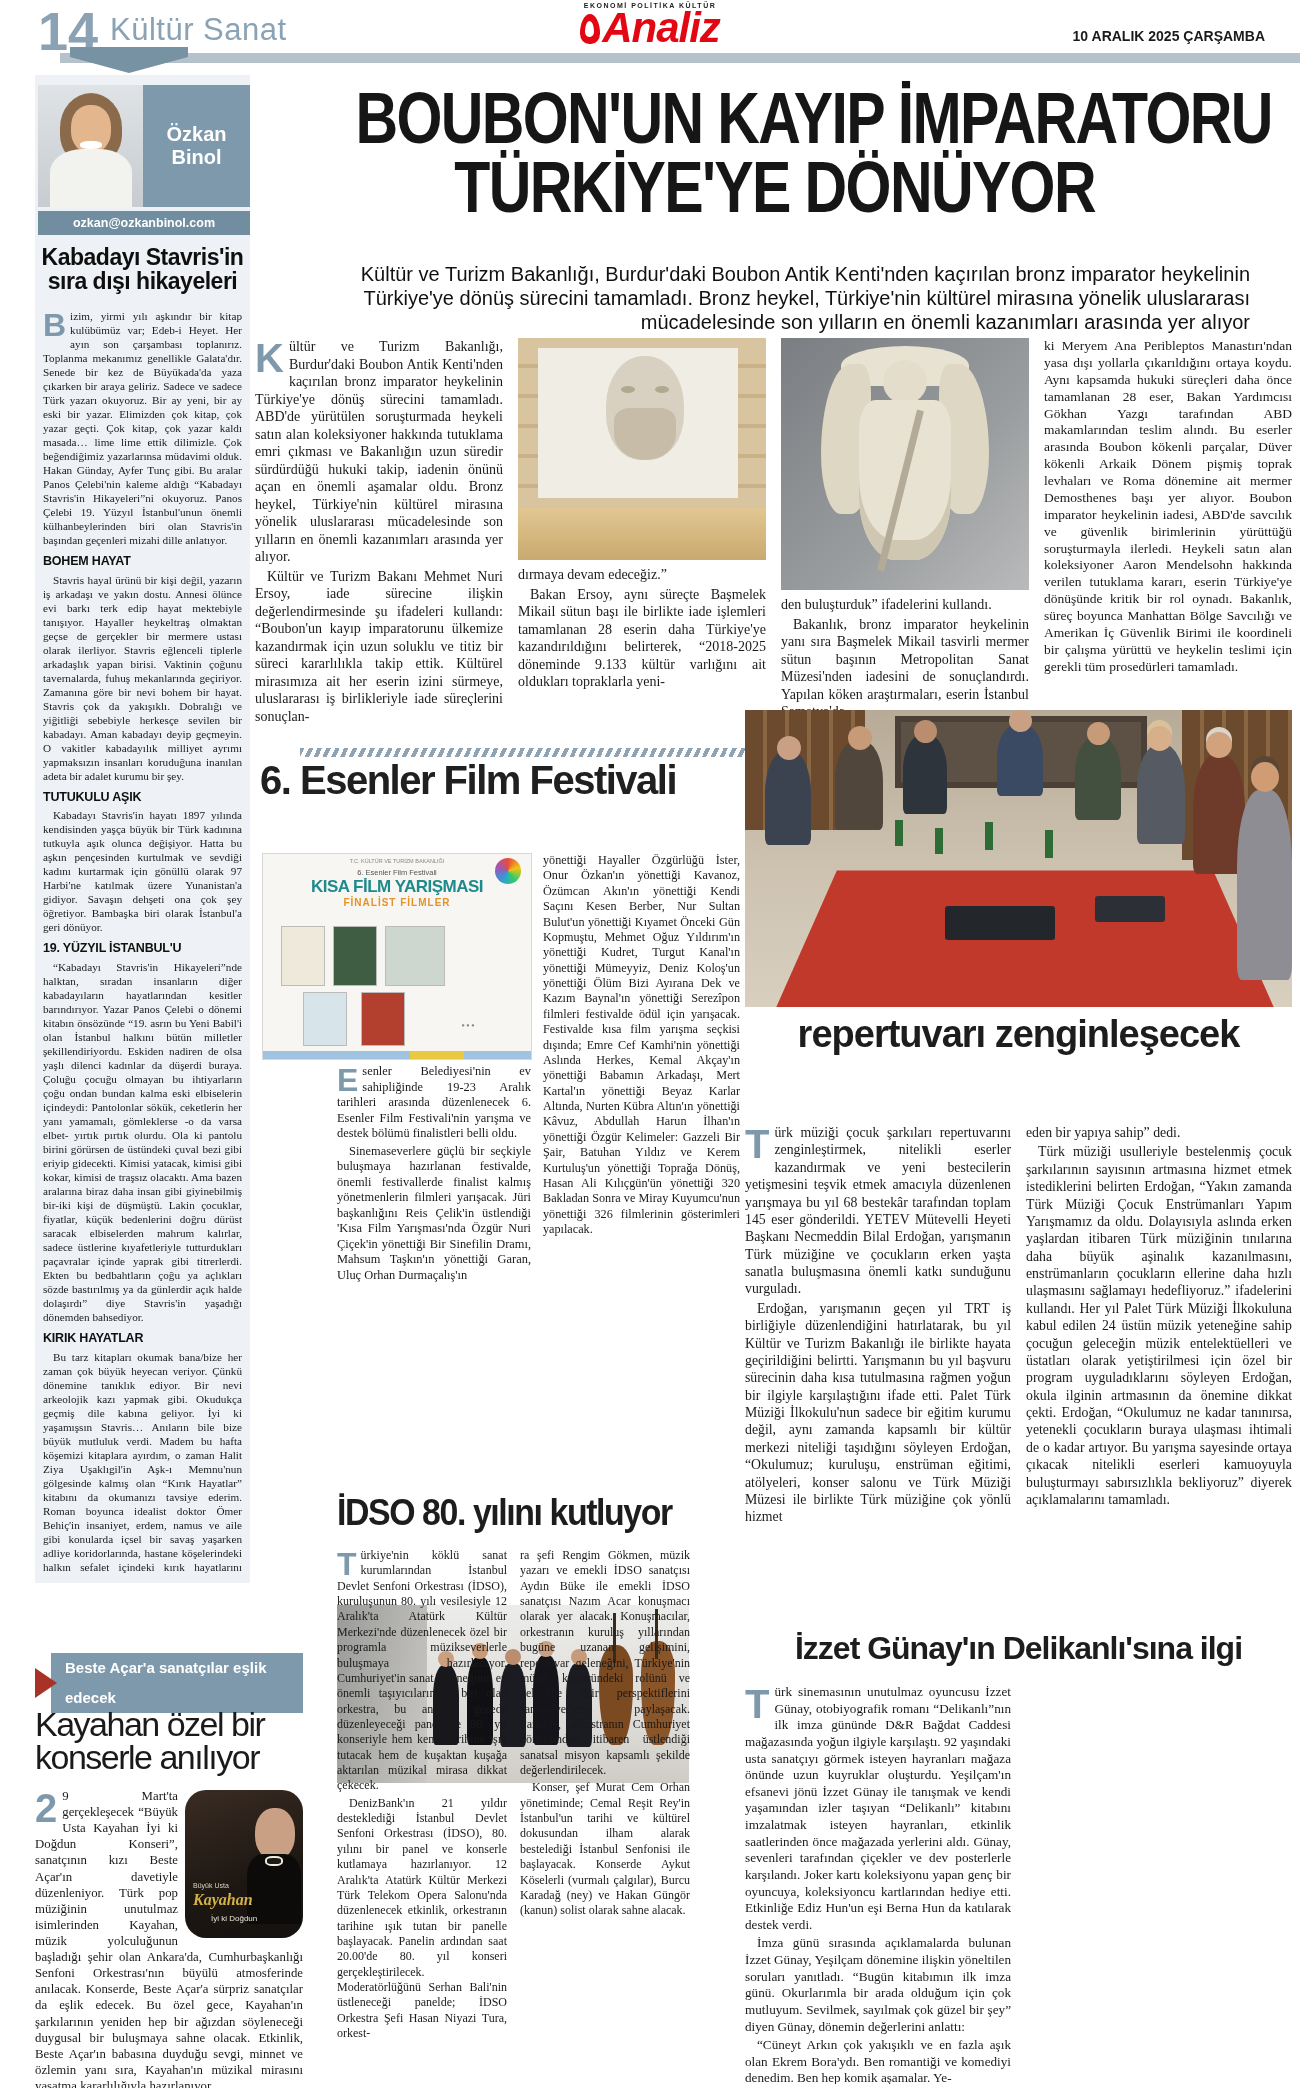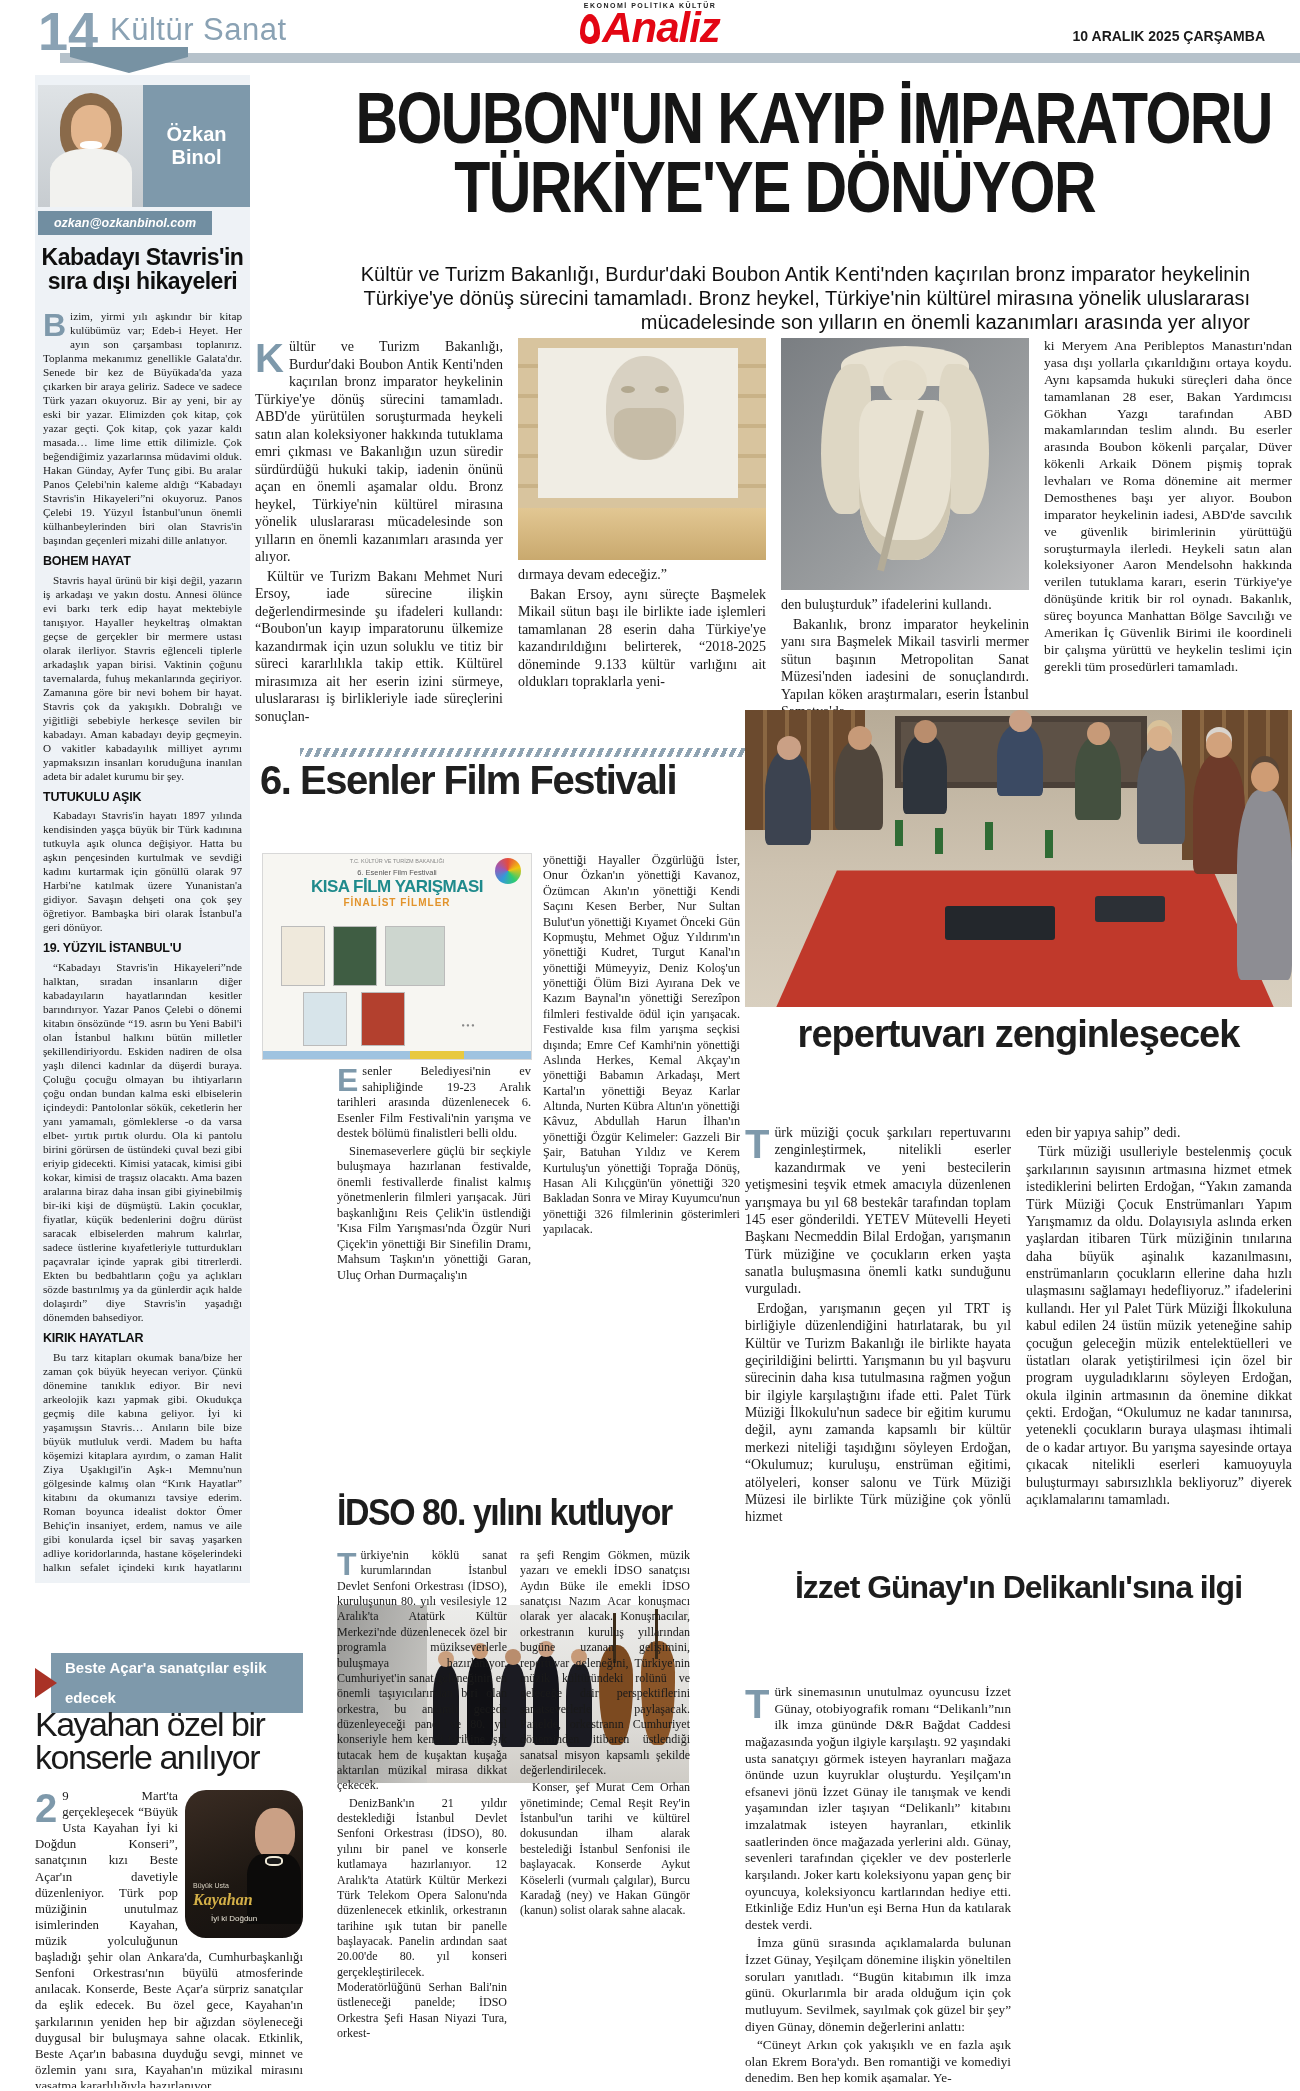--- a/index.html
+++ b/index.html
@@ -99,21 +99,21 @@
     <div class="abs photo" style="left:3px;top:10px;width:105px;height:122px;background:linear-gradient(#dfe3e6,#c7ccd0);">
       <div class="sc" style="left:22px;top:8px;width:62px;height:70px;background:#8a6a4a;border-radius:50% 50% 40% 40%;"></div>
       <div class="sc" style="left:33px;top:20px;width:40px;height:48px;background:#e3b68e;border-radius:45%;"></div>
       <div class="sc" style="left:12px;top:64px;width:82px;height:58px;background:#f2f2ef;border-radius:40% 40% 0 0;"></div>
       <div class="sc" style="left:42px;top:56px;width:22px;height:8px;background:#fff;border-radius:40%;"></div>
     </div>
     <div class="abs kose-name" style="left:108px;top:10px;width:107px;height:122px;">
       <span>Özkan</span>
       <span>Binol</span>
     </div>
-    <div class="abs kose-mail" style="left:3px;top:136px;width:174px;height:24px;font-style:italic;">ozkan@ozkanbinol.com</div>
+    <div class="abs kose-mail" style="left:3px;top:136px;width:212px;height:24px;">ozkan@ozkanbinol.com</div>
     <div class="abs kose-title" style="left:4px;top:170px;width:207px;">Kabadayı Stavris'in sıra dışı hikayeleri</div>
     <div class="abs kose-body" style="left:8px;top:234px;width:199px;height:1266px;">
       <p class="first"><span class="dc">B</span><span>izim, yirmi yılı aşkındır bir kitap kulübümüz var; Edeb-i Heyet. Her ayın son çarşambası toplanırız. Toplanma mekanımız genellikle Galata'dır. Senede bir kez de Büyükada'da yaza çıkarken bir araya geliriz. Sadece ve sadece Türk yazarı okuyoruz. Bir ay yeni, bir ay eski bir yazar. Elimizden çok kitap, çok yazar geçti. Çok kitap, çok yazar kaldı masada… lime lime ettik dilimizle. Çok beğendiğimiz yazarlarınsa müdavimi olduk. Hakan Günday, Ayfer Tunç gibi. Bu aralar Panos Çelebi'nin kaleme aldığı “Kabadayı Stavris'in Hikayeleri”ni okuyoruz. Panos Çelebi 19. Yüzyıl İstanbul'unun önemli külhanbeylerinden biri olan Stavris'in başından geçenleri mizahi dille anlatıyor.</span></p>
       <div class="subhead">BOHEM HAYAT</div>
       <p>Stavris hayal ürünü bir kişi değil, yazarın iş arkadaşı ve yakın dostu. Annesi ölünce evi barkı terk edip hayat mektebiyle tanışıyor. Hayaller heykeltraş olmaktan geçse de gerçekler bir mermere ustası olarak ilerliyor. Stavris eğlenceli tiplerle arkadaşlık yapan birisi. Vaktinin çoğunu tavernalarda, fuhuş mekanlarında geçiriyor. Zamanına göre bir nevi bohem bir hayat. Stavris çok da yakışıklı. Dobralığı ve yiğitliği sebebiyle herkesçe sevilen bir kabadayı. Aman kabadayı deyip geçmeyin. O vakitler kabadayılık milliyet ayrımı yapmaksızın insanları koruduğuna inanılan adeta bir adalet kurumu bir şey.</p>
       <div class="subhead">TUTUKULU AŞIK</div>
       <p>Kabadayı Stavris'in hayatı 1897 yılında kendisinden yaşça büyük bir Türk kadınına tutkuyla aşık olunca değişiyor. Hatta bu aşkın pençesinden kurtulmak ve sevdiği kadını kurtarmak için gönüllü olarak 97 Harbi'ne katılmak üzere Yunanistan'a gidiyor. Savaşın dehşeti ona çok şey öğretiyor. Bambaşka biri olarak İstanbul'a geri dönüyor.</p>
       <div class="subhead">19. YÜZYIL İSTANBUL'U</div>
       <p>“Kabadayı Stavris'in Hikayeleri”nde halktan, sıradan insanların diğer kabadayıların hayatlarından kesitler barındırıyor. Yazar Panos Çelebi o dönemi kitabın önsözünde “19. asrın bu Yeni Babil'i olan İstanbul halkını bütün milletler şekillendiriyordu. Eskiden nadiren de olsa yaşlı dilenci kadınlar da düşerdi buraya. Çoluğu çocuğu olmayan bu ihtiyarların çoğu ondan bundan kalma eski elbiselerin içindeydi: Pantolonlar sökük, ceketlerin her yanı yamamalı, gömleklerse -o da varsa elbet- yırtık pırtık olurdu. Ola ki pantolu birini görürsen de üstündeki çuval bezi gibi eriyip gidecekti. Kimisi yatacak, kimisi gibi kokar, kimisi de traşsız olacaktı. Ama bazen aralarına biraz daha insan gibi giyinebilmiş bir-iki kişi de düşmüştü. Lakin çocuklar, fiyatlar, küçük bedenlerini doğru dürüst saracak elbiselerden mahrum kalırlar, sadece üstlerine kıyafetleriyle tutturdukları paçavralar içinde yaprak gibi titrerlerdi. Ekten bu bedbahtların çoğu ya açlıkları sözde bastırılmış ya da günlerdir açık halde dolaşırdı” diye Stavris'in yaşadığı dönemden bahsediyor.</p>
       <div class="subhead">KIRIK HAYATLAR</div>
@@ -260,21 +260,21 @@
 
   <div class="abs news" style="left:337px;top:1548px;width:170px;height:536px;font-size:12px;line-height:1.28;">
     <p class="first"><span class="dc">T</span><span>ürkiye'nin köklü sanat kurumlarından İstanbul Devlet Senfoni Orkestrası (İDSO), kuruluşunun 80. yılı vesilesiyle 12 Aralık'ta Atatürk Kültür Merkezi'nde düzenlenecek özel bir programla müzikseverlerle buluşmaya hazırlanıyor. Cumhuriyet'in sanat geleneğinin en önemli taşıyıcılarından biri olan orkestra, bu anlamlı gecede düzenleyeceği panel ve 80. yıl konseriyle hem kendi tarihine ışık tutacak hem de kuşaktan kuşağa aktarılan müzikal mirasa dikkat çekecek.</span></p>
     <p>DenizBank'ın 21 yıldır desteklediği İstanbul Devlet Senfoni Orkestrası (İDSO), 80. yılını bir panel ve konserle kutlamaya hazırlanıyor. 12 Aralık'ta Atatürk Kültür Merkezi Türk Telekom Opera Salonu'nda düzenlenecek etkinlik, orkestranın tarihine ışık tutan bir panelle başlayacak. Panelin ardından saat 20.00'de 80. yıl konseri gerçekleştirilecek. Moderatörlüğünü Serhan Bali'nin üstleneceği panelde; İDSO Orkestra Şefi Hasan Niyazi Tura, orkest-</p>
   </div>
   <div class="abs news" style="left:520px;top:1548px;width:170px;height:536px;font-size:12px;line-height:1.28;">
     <p class="first">ra şefi Rengim Gökmen, müzik yazarı ve emekli İDSO sanatçısı Aydın Büke ile emekli İDSO sanatçısı Nazım Acar konuşmacı olarak yer alacak. Konuşmacılar, orkestranın kuruluş yıllarından bugüne uzanan gelişimini, repertuvar geleneğini, Türkiye'nin müzik kültüründeki rolünü ve geleceğe dair perspektiflerini sanatseverlerle paylaşacak. Panelde, orkestranın Cumhuriyet döneminden itibaren üstlendiği sanatsal misyon kapsamlı şekilde değerlendirilecek.</p>
     <p>Konser, şef Murat Cem Orhan yönetiminde; Cemal Reşit Rey'in İstanbul'un tarihi ve kültürel dokusundan ilham alarak bestelediği İstanbul Senfonisi ile başlayacak. Konserde Aykut Köselerli (vurmalı çalgılar), Burcu Karadağ (ney) ve Hakan Güngör (kanun) solist olarak sahne alacak.</p>
   </div>
 
-  <div class="abs h-izzet" style="left:745px;top:1569px;width:547px;">İzzet Günay'ın Delikanlı'sına ilgi</div>
+  <div class="abs h-izzet" style="left:745px;top:1630px;width:547px;">İzzet Günay'ın Delikanlı'sına ilgi</div>
 
   <div class="abs news" style="left:745px;top:1684px;width:266px;height:400px;font-size:13.2px;line-height:1.26;">
     <p class="first"><span class="dc2">T</span><span>ürk sinemasının unutulmaz oyuncusu İzzet Günay, otobiyografik romanı “Delikanlı”nın ilk imza gününde D&amp;R Bağdat Caddesi mağazasında yoğun ilgiyle karşılaştı. 92 yaşındaki usta sanatçıyı görmek isteyen hayranları mağaza önünde uzun kuyruklar oluşturdu. Yeşilçam'ın efsanevi jönü İzzet Günay ile tanışmak ve kendi yaşamından izler taşıyan “Delikanlı” kitabını imzalatmak isteyen hayranları, etkinlik saatlerinden önce mağazada yerlerini aldı. Günay, sevenleri tarafından çiçekler ve dev posterlerle karşılandı. Joker kartı koleksiyonu yapan genç bir oyuncuya, koleksiyoncu kartlarından hediye etti. Etkinliğe Ediz Hun'un eşi Berna Hun da katılarak destek verdi.</span></p>
     <p>İmza günü sırasında açıklamalarda bulunan İzzet Günay,  Yeşilçam dönemine ilişkin yöneltilen soruları yanıtladı. “Bugün kitabımın ilk imza günü. Okurlarımla bir arada olduğum için çok mutluyum. Sevilmek, sayılmak çok güzel bir şey” diyen Günay, dönemin değerlerini anlattı:</p>
     <p>“Cüneyt Arkın çok yakışıklı ve en fazla aşık olan Ekrem Bora'ydı. Ben romantiği ve komediyi denedim. Ben hep komik aşamalar. Ye-</p>
   </div>
 
 
   <div class="abs kicker" style="left:35px;top:1668px;width:268px;height:30px;">
     <span class="tri"></span>

